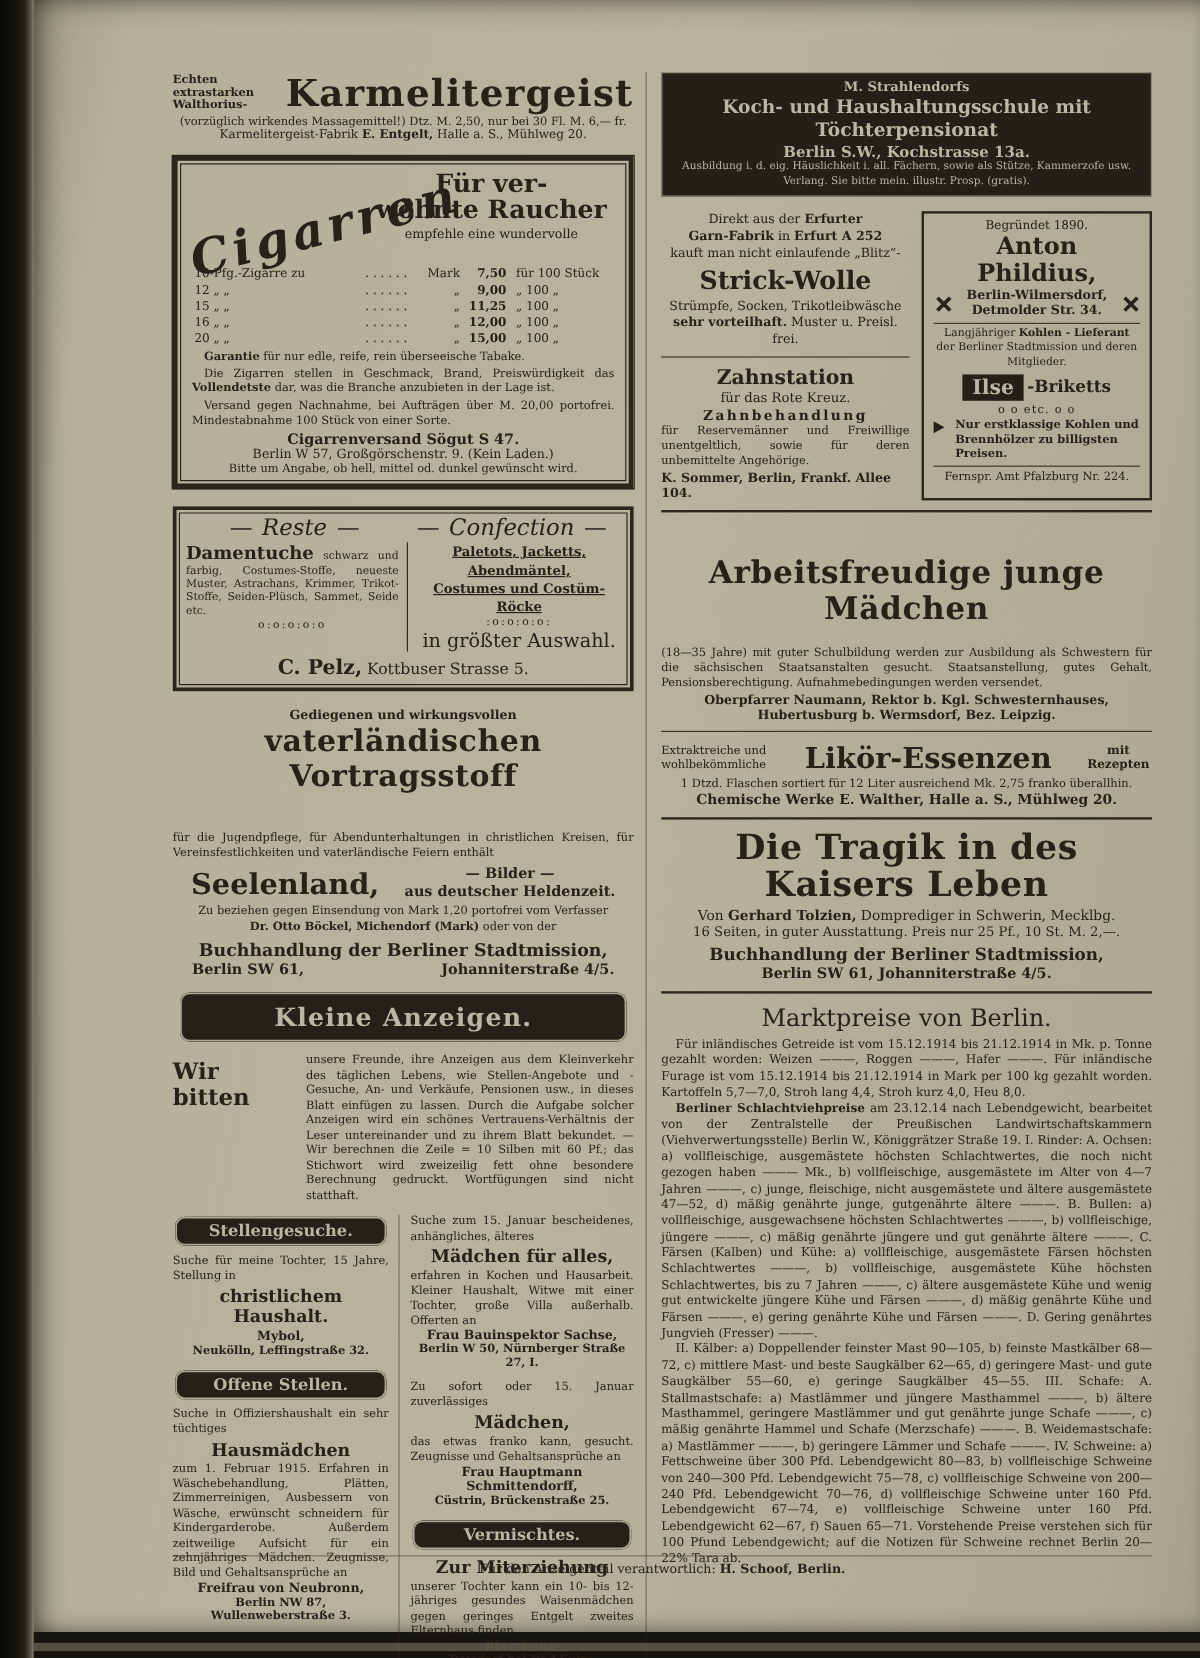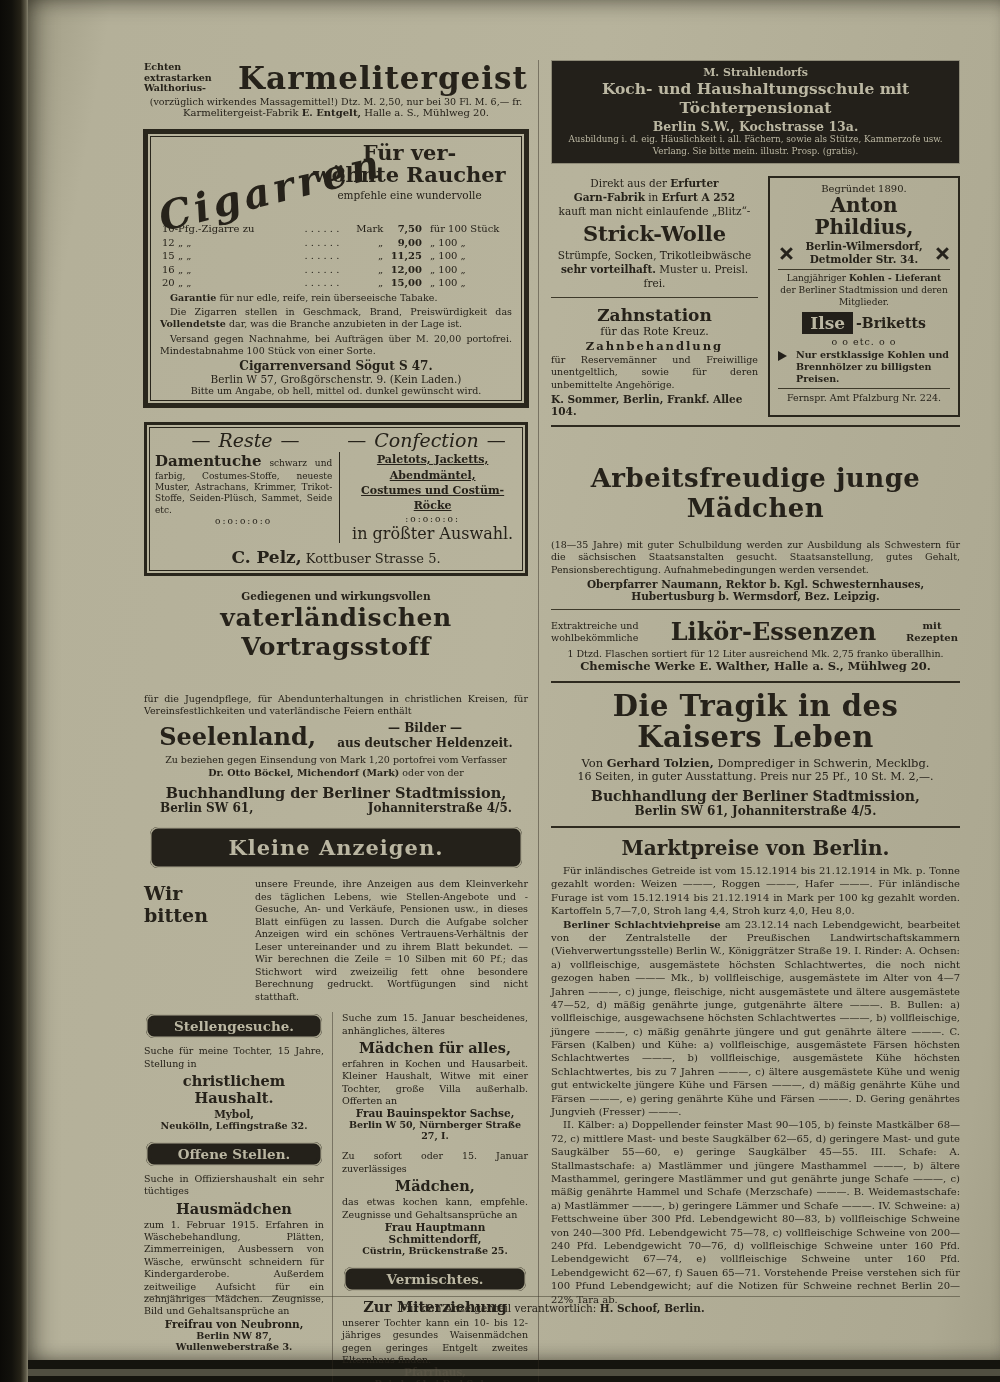--- a/index.html
+++ b/index.html
@@ -150,21 +150,21 @@
   .lik-right{width:56px;flex:none;text-align:center;font-size:10px;font-weight:bold;line-height:1.2;}
   .lik-body{font-size:9.5px;text-align:center;margin-top:2px;}
   .lik-firm{font-size:11.5px;font-weight:bold;text-align:center;}
 
   .trag-title{font-size:29px;font-weight:bold;text-align:center;letter-spacing:.5px;line-height:1.05;}
   .trag-by{font-size:11.5px;text-align:center;margin-top:4px;}
   .trag-detail{font-size:11px;text-align:center;}
   .trag-shop{font-size:14px;font-weight:bold;text-align:center;margin-top:5px;}
   .trag-addr{font-size:12px;font-weight:bold;text-align:center;}
 
-  .mkt-title{font-size:20px;font-weight:bold;text-align:center;margin-bottom:4px;}
+  .mkt-title{font-size:20px;font-weight:normal;text-align:center;margin-bottom:4px;}
   .mkt p{font-size:10px;line-height:1.34;text-align:justify;text-indent:12px;margin:0;}
 
   .footer{position:absolute;left:116px;right:40px;bottom:46px;text-align:center;
           font-size:10.5px;border-top:1px solid rgba(61,57,42,.5);padding-top:5px;}
 </style>
 </head>
 <body>
 
 <div class="binding"></div>
 
@@ -315,21 +315,21 @@
         </div>
         <div class="sc-r">
           <p class="ad-p">Suche zum 15. Januar bescheidenes, anhängliches, älteres</p>
           <div class="ad-h">Mädchen für alles,</div>
           <p class="ad-p">erfahren in Kochen und Hausarbeit. Kleiner Haushalt, Witwe mit einer Tochter, große Villa außerhalb. Offerten an</p>
           <div class="ad-name">Frau Bauinspektor Sachse,</div>
           <div class="ad-addr">Berlin W 50, Nürnberger Straße 27, I.</div>
           <div class="ad-gap"></div>
           <p class="ad-p">Zu sofort oder 15. Januar zuverlässiges</p>
           <div class="ad-h">Mädchen,</div>
-          <p class="ad-p">das etwas kochen kann, empfehle. Zeugnisse und Gehaltsansprüche an</p>
+          <p class="ad-p">das etwas franko kann, gesucht. Zeugnisse und Gehaltsansprüche an</p>
           <div class="ad-name">Frau Hauptmann Schmittendorff,</div>
           <div class="ad-addr">Cüstrin, Brückenstraße 25.</div>
           <div class="ad-gap"></div>
           <div class="bb bb-sm">Vermischtes.</div>
           <div class="ad-h">Zur Miterziehung</div>
           <p class="ad-p">unserer Tochter kann ein 10- bis 12-jähriges gesundes Waisenmädchen gegen geringes Entgelt zweites Elternhaus finden.</p>
           <div class="ad-name">Pfarrhaus,</div>
           <div class="ad-addr">Reisdorf bei Bad Sulza</div>
 
         </div>

